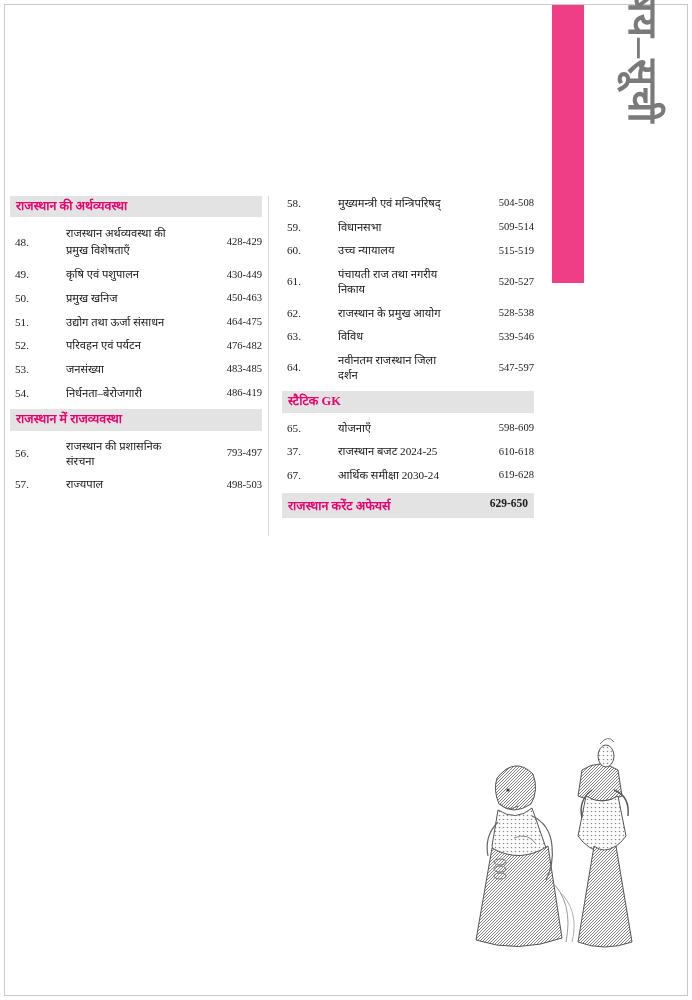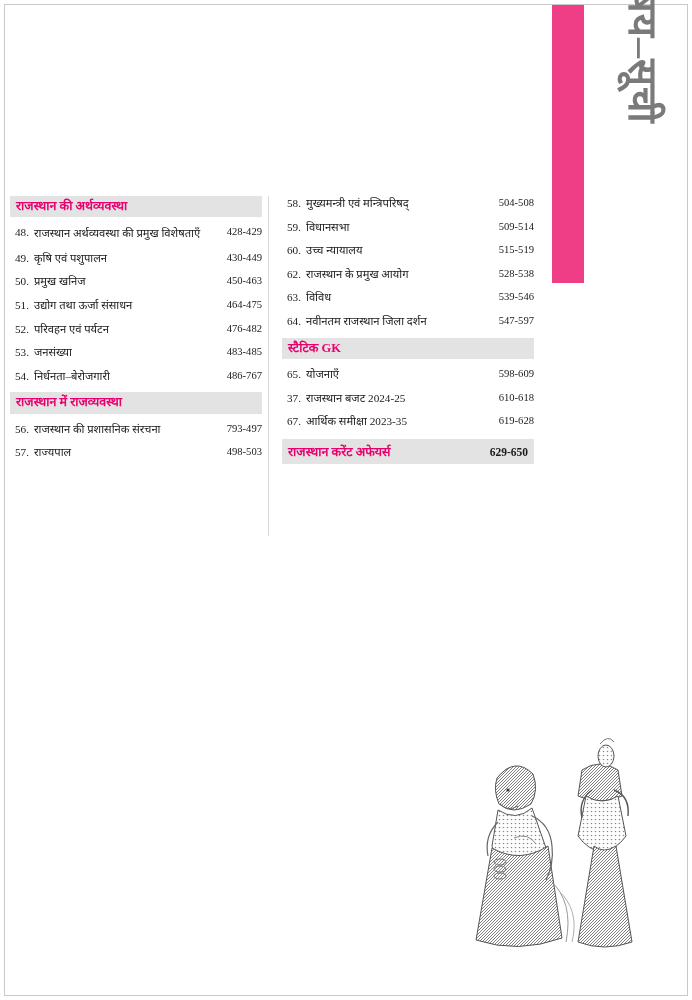--- a/index.html
+++ b/index.html
@@ -75,26 +75,27 @@
     font-size: 12.5px;
     font-weight: bold;
     padding: 3px 6px 4px 6px;
     margin: 0 0 8px 0;
     line-height: 1.15;
   }
   .section-head.spaced { margin-top: 3px; }
 
   .entry {
     display: flex;
-    align-items: flex-start;
+    align-items: center;
     font-family: "Liberation Serif", serif;
     font-size: 11.2px;
     color: #1a1a1a;
     margin: 0 0 8.5px 0;
     line-height: 1.35;
+    gap: 32px;
   }
   .entry .num {
     width: 24px;
     flex: 0 0 24px;
     text-align: right;
     padding-right: 5px;
     box-sizing: border-box;
   }
   .entry .title {
     flex: 1 1 auto;
@@ -111,21 +112,20 @@
 
   .highlight-row {
     background: #e3e3e3;
     color: #e8006f;
     font-family: "Liberation Serif", serif;
     font-size: 12.5px;
     font-weight: bold;
     padding: 4px 6px;
     display: flex;
     justify-content: space-between;
-    align-items: center;
     margin-top: 10px;
   }
   .highlight-row .pages {
     color: #1a1a1a;
     font-size: 11.5px;
     font-weight: bold;
   }
 
   
   .col-divider {
@@ -192,21 +192,21 @@
         <span class="pages">476-482</span>
       </div>
       <div class="entry">
         <span class="num">53.</span>
         <span class="title">जनसंख्या</span>
         <span class="pages">483-485</span>
       </div>
       <div class="entry">
         <span class="num">54.</span>
         <span class="title">निर्धनता–बेरोजगारी</span>
-        <span class="pages">486-767</span>
+        <span class="pages">486-419</span>
       </div>
 
       <div class="section-head spaced">राजस्थान में राजव्यवस्था</div>
 
       <div class="entry">
         <span class="num">56.</span>
         <span class="title">राजस्थान की प्रशासनिक संरचना</span>
         <span class="pages">793-497</span>
       </div>
       <div class="entry">
@@ -228,20 +228,25 @@
         <span class="num">59.</span>
         <span class="title">विधानसभा</span>
         <span class="pages">509-514</span>
       </div>
       <div class="entry">
         <span class="num">60.</span>
         <span class="title">उच्च न्यायालय</span>
         <span class="pages">515-519</span>
       </div>
       <div class="entry">
+        <span class="num">61.</span>
+        <span class="title">पंचायती राज तथा नगरीय निकाय</span>
+        <span class="pages">520-527</span>
+      </div>
+      <div class="entry">
         <span class="num">62.</span>
         <span class="title">राजस्थान के प्रमुख आयोग</span>
         <span class="pages">528-538</span>
       </div>
       <div class="entry">
         <span class="num">63.</span>
         <span class="title">विविध</span>
         <span class="pages">539-546</span>
       </div>
       <div class="entry">
@@ -257,21 +262,21 @@
         <span class="title">योजनाएँ</span>
         <span class="pages">598-609</span>
       </div>
       <div class="entry">
         <span class="num">37.</span>
         <span class="title">राजस्थान बजट 2024-25</span>
         <span class="pages">610-618</span>
       </div>
       <div class="entry">
         <span class="num">67.</span>
-        <span class="title">आर्थिक समीक्षा 2023-35</span>
+        <span class="title">आर्थिक समीक्षा 2030-24</span>
         <span class="pages">619-628</span>
       </div>
 
       <div class="highlight-row">
         <span>राजस्थान करेंट अफेयर्स</span>
         <span class="pages">629-650</span>
       </div>
 
     </div>
 

